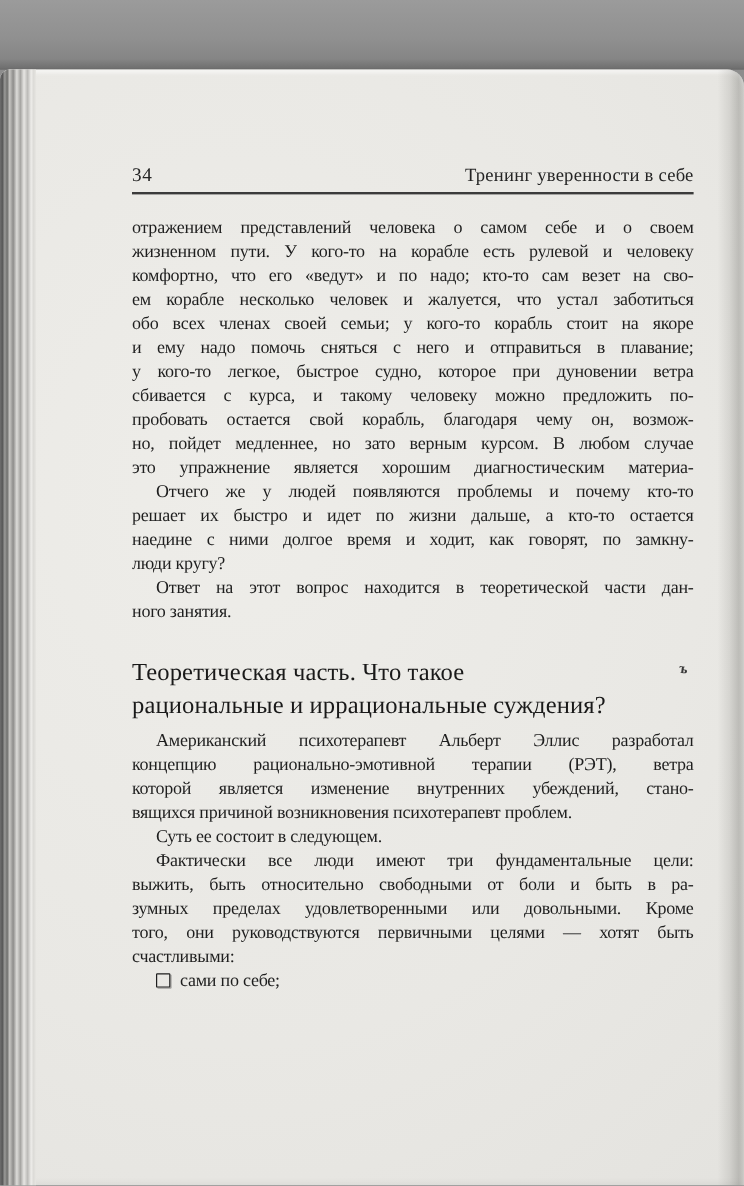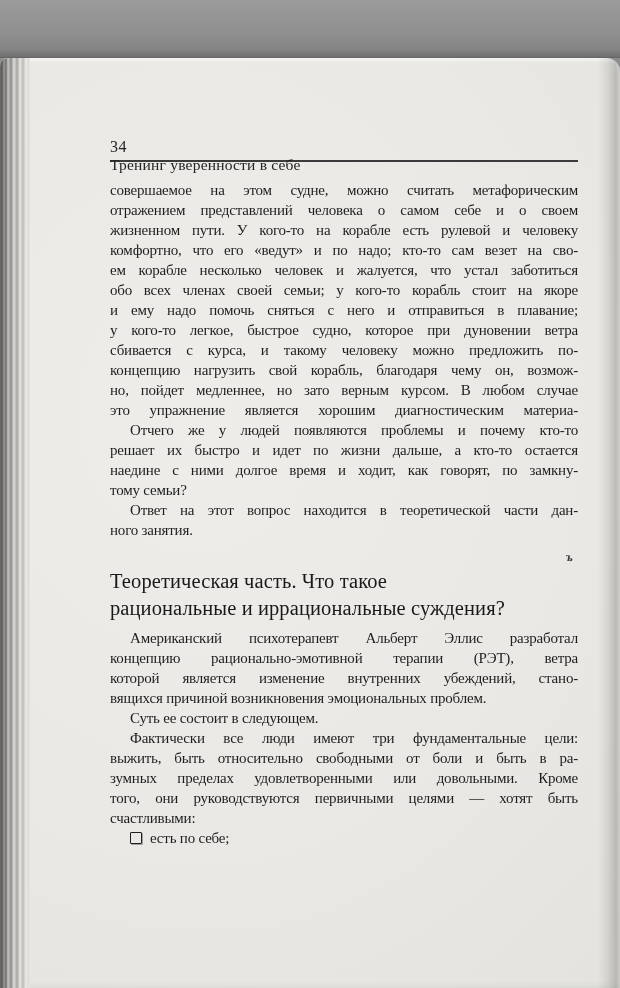--- a/index.html
+++ b/index.html
@@ -40,21 +40,20 @@
     background:linear-gradient(90deg, rgba(100,100,95,0) 0%, rgba(100,100,95,0.14) 45%, rgba(90,90,85,0.30) 80%, rgba(110,110,105,0.20) 100%);
     border-radius:0 14px 0 0;
   }
 
   .text-block{position:absolute;left:110px;top:80px;width:468px;color:#1e1e1e;}
 
   .pagehead{
     display:flex;justify-content:space-between;align-items:baseline;
     border-bottom:2px solid #3b3b3b;padding-bottom:2px;height:20px;
     color:#242424;
-    flex-direction:column;
   }
   .pg-num{font-size:16px;letter-spacing:0.5px;}
   .run-title{font-size:15.5px;letter-spacing:0.2px;}
 
   .body{margin-top:18px;font-size:15px;letter-spacing:-0.2px;line-height:20px;}
 
   .para{margin:0;}
   .line{text-align:justify;text-align-last:justify;white-space:normal;}
   .line.indent{padding-left:20px;}
   .line.last{text-align-last:left;}
@@ -90,62 +89,61 @@
     <div class="page-edges"></div>
     <div class="right-shade"></div>
 
     <div class="text-block">
       <div class="pagehead">
         <span class="pg-num">34</span>
         <span class="run-title">Тренинг уверенности в себе</span>
       </div>
       <div class="body" id="page-body">
           <div class="para">
-            <div class="line">совершаемое на этом судне, можно считать метафорическим</div>
             <div class="line">отражением представлений человека о самом себе и о своем</div>
             <div class="line">жизненном пути. У кого-то на корабле есть рулевой и человеку</div>
             <div class="line">комфортно, что его «ведут» и по надо; кто-то сам везет на сво-</div>
             <div class="line">ем корабле несколько человек и жалуется, что устал заботиться</div>
             <div class="line">обо всех членах своей семьи; у кого-то корабль стоит на якоре</div>
             <div class="line">и ему надо помочь сняться с него и отправиться в плавание;</div>
             <div class="line">у кого-то легкое, быстрое судно, которое при дуновении ветра</div>
             <div class="line">сбивается с курса, и такому человеку можно предложить по-</div>
-            <div class="line">концепцию нагрузить свой корабль, благодаря чему он, возмож-</div>
+            <div class="line">пробовать остается свой корабль, благодаря чему он, возмож-</div>
             <div class="line">но, пойдет медленнее, но зато верным курсом. В любом случае</div>
             <div class="line">это упражнение является хорошим диагностическим материа-</div>
           </div>
           <div class="para">
             <div class="line indent">Отчего же у людей появляются проблемы и почему кто-то</div>
             <div class="line">решает их быстро и идет по жизни дальше, а кто-то остается</div>
             <div class="line">наедине с ними долгое время и ходит, как говорят, по замкну-</div>
-            <div class="line last">тому семьи?</div>
+            <div class="line last">люди кругу?</div>
           </div>
           <div class="para">
             <div class="line indent">Ответ на этот вопрос находится в теоретической части дан-</div>
             <div class="line last">ного занятия.</div>
           </div>
           <h2 class="heading">
             <div class="heading-line">Теоретическая часть. Что такое</div>
             <div class="heading-line">рациональные и иррациональные суждения?</div>
           </h2>
           <div class="para">
             <div class="line indent">Американский психотерапевт Альберт Эллис разработал</div>
             <div class="line">концепцию рационально-эмотивной терапии (РЭТ), ветра</div>
             <div class="line">которой является изменение внутренних убеждений, стано-</div>
-            <div class="line last">вящихся причиной возникновения эмоциональных проблем.</div>
+            <div class="line last">вящихся причиной возникновения психотерапевт проблем.</div>
           </div>
           <div class="para">
             <div class="line indent last">Суть ее состоит в следующем.</div>
           </div>
           <div class="para">
             <div class="line indent">Фактически все люди имеют три фундаментальные цели:</div>
             <div class="line">выжить, быть относительно свободными от боли и быть в ра-</div>
             <div class="line">зумных пределах удовлетворенными или довольными. Кроме</div>
             <div class="line">того, они руководствуются первичными целями — хотят быть</div>
             <div class="line last">счастливыми:</div>
           </div>
-          <div class="bullet-line"><span class="bullet-square"></span><span>есть по себе;</span></div>
+          <div class="bullet-line"><span class="bullet-square"></span><span>сами по себе;</span></div>
         </div>
     </div>
 
     <span class="artifact">ъ</span>
   </div>
 </div>
 
 </body></html>

